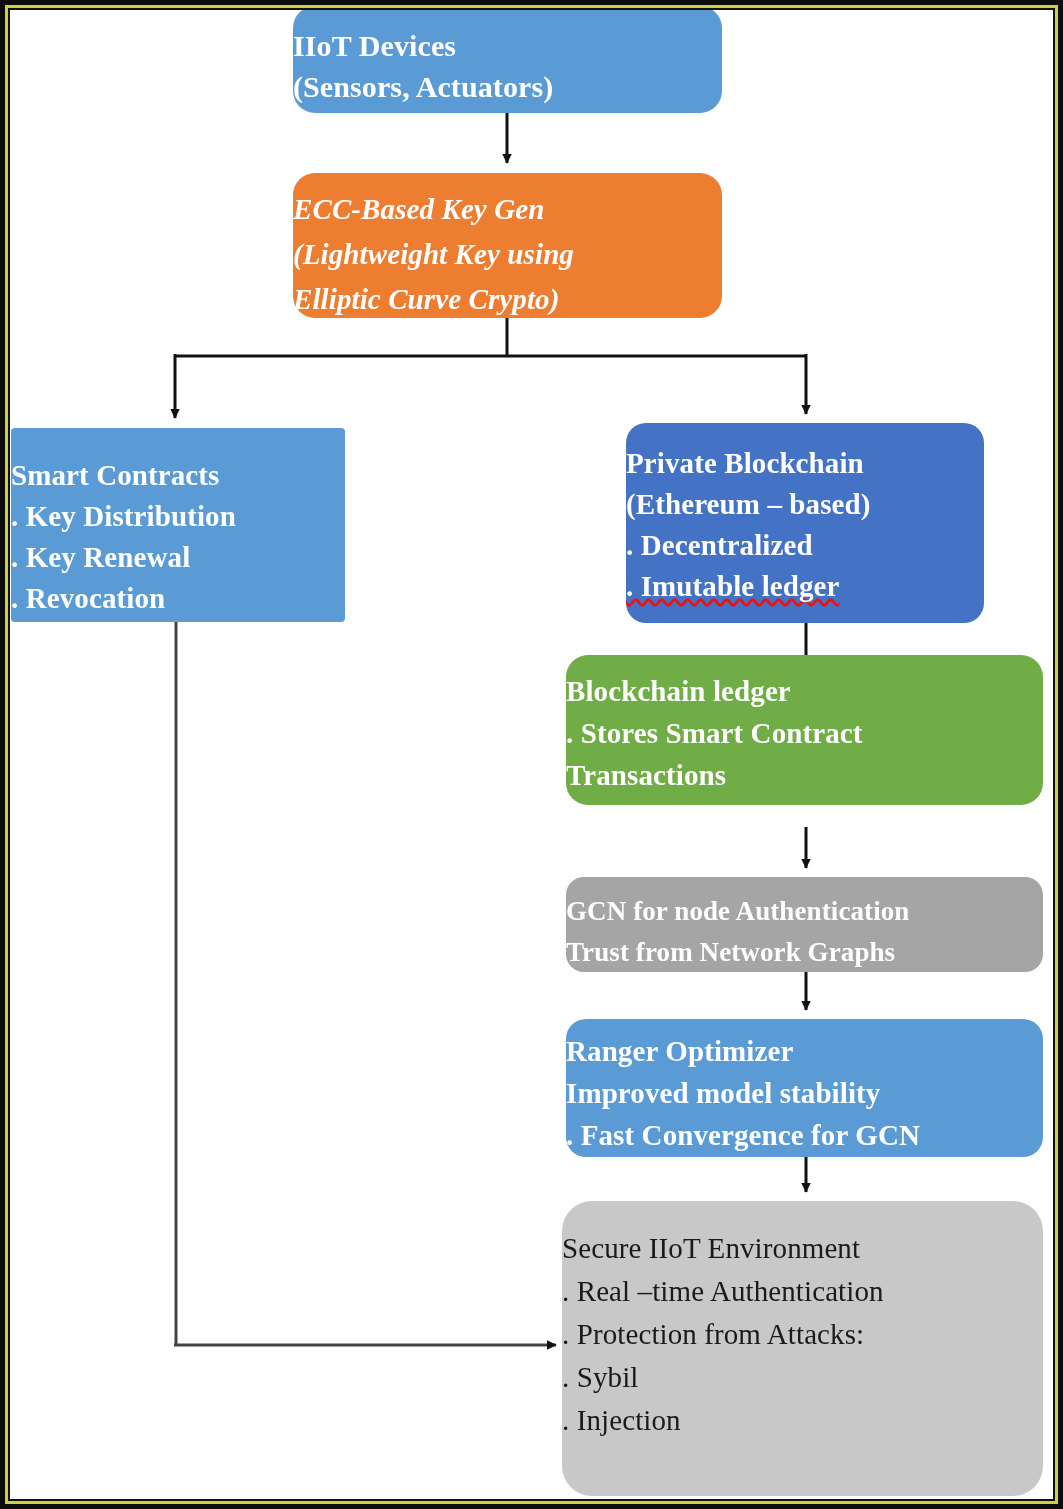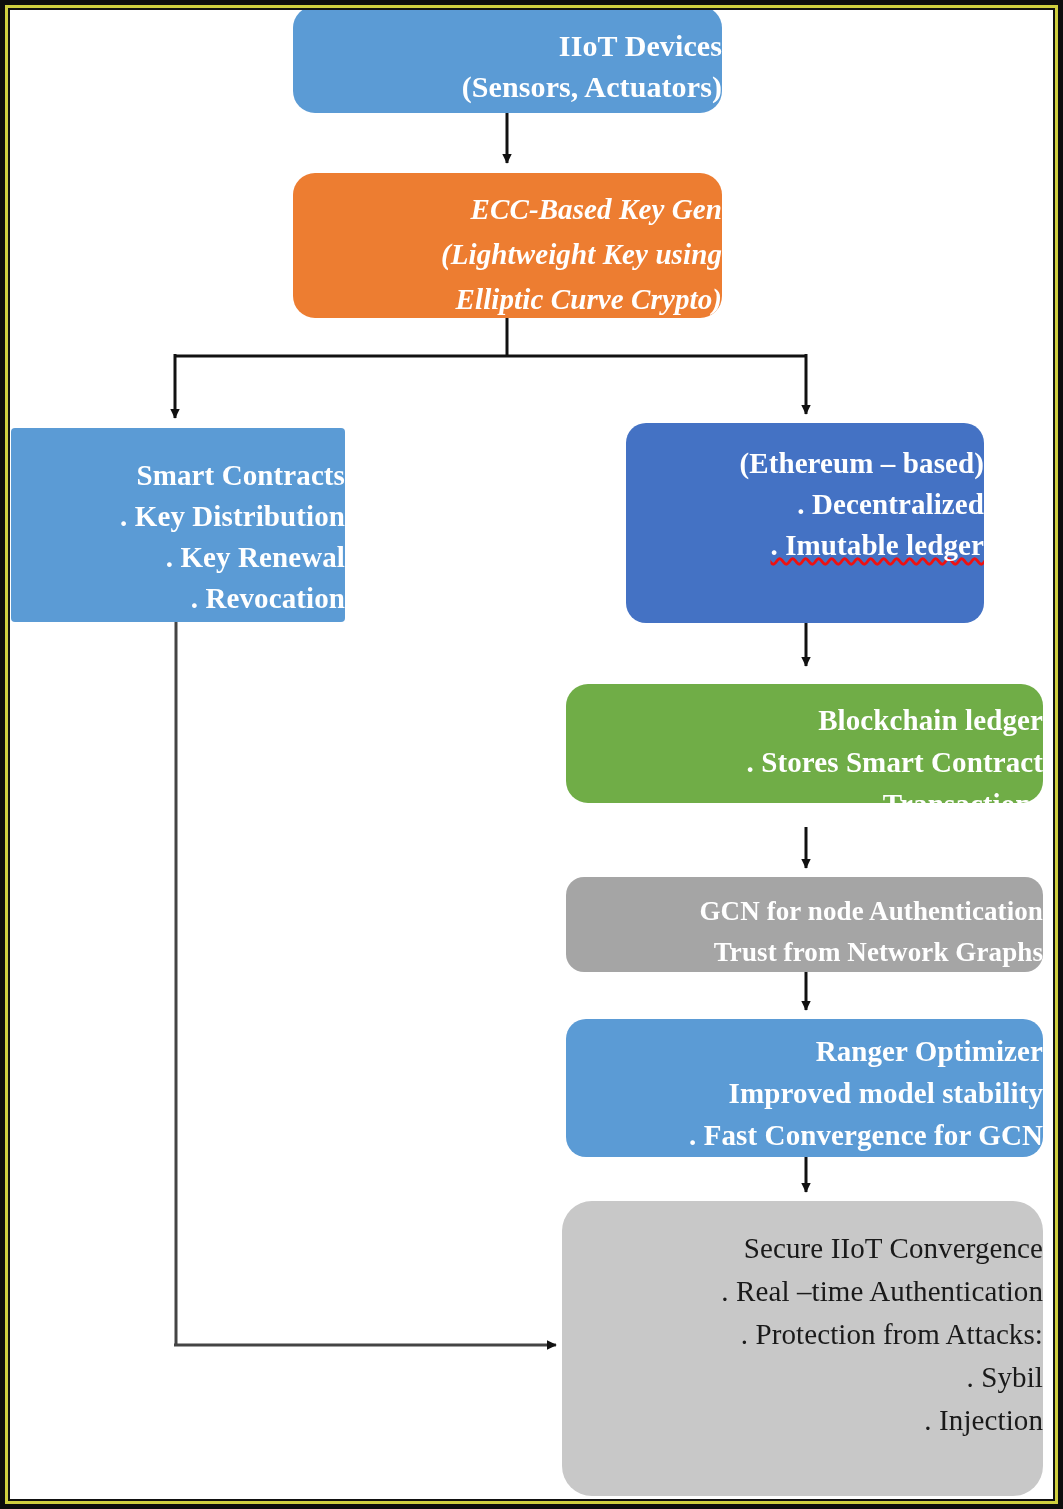--- a/index.html
+++ b/index.html
@@ -54,21 +54,21 @@
     left: 0; top: 0;
     width: 1063px; height: 1509px;
     z-index: 5;
   }
 
   .node {
     position: absolute;
     box-sizing: border-box;
     border-radius: 26px;
     display: block;
-    text-align: right;
+    text-align: left;
     color: #ffffff;
     z-index: 10;
     overflow: hidden;
     padding: 0;
   }
   .node .lines {
     display: block;
     width: 100%;
   }
   .node .line {
@@ -115,22 +115,22 @@
   }
   #node-chain .lines { padding-top: 20px; }
   #node-chain .line { font-size: 29px; line-height: 41px; }
   #node-chain .line.spell {
     text-decoration: underline wavy #ee1111;
     text-decoration-skip-ink: none;
     text-underline-offset: 2px;
   }
 
   #node-ledger {
-    left: 566px; top: 684px;
-    width: 477px; height: 119px;
+    left: 566px; top: 655px;
+    width: 477px; height: 150px;
     background: #70AD47;
     border-radius: 22px;
   }
   #node-ledger .lines { padding-top: 15px; }
   #node-ledger .line { font-size: 29px; line-height: 42px; }
 
   #node-gcn {
     left: 566px; top: 877px;
     width: 477px; height: 95px;
     background: #A5A5A5;
@@ -226,20 +226,21 @@
     <span class="lines">
       <span class="line">Smart Contracts</span>
       <span class="line">. Key Distribution</span>
       <span class="line">. Key Renewal</span>
       <span class="line">. Revocation</span>
     </span>
   </div>
 
   <div class="node" id="node-chain">
     <span class="lines">
+      <span class="line">Private Blockchain</span>
       <span class="line">(Ethereum – based)</span>
       <span class="line">. Decentralized</span>
       <span class="line spell">. Imutable ledger</span>
     </span>
   </div>
 
   <div class="node" id="node-ledger">
     <span class="lines">
       <span class="line">Blockchain ledger</span>
       <span class="line">. Stores Smart Contract</span>
@@ -257,21 +258,21 @@
   <div class="node" id="node-ranger">
     <span class="lines">
       <span class="line">Ranger Optimizer</span>
       <span class="line">Improved model stability</span>
       <span class="line">. Fast Convergence for GCN</span>
     </span>
   </div>
 
   <div class="node" id="node-secure">
     <span class="lines">
-      <span class="line">Secure IIoT Convergence</span>
+      <span class="line">Secure IIoT Environment</span>
       <span class="line">. Real –time Authentication</span>
       <span class="line">. Protection from Attacks:</span>
       <span class="line">. Sybil</span>
       <span class="line">. Injection</span>
     </span>
   </div>
 
   <div class="frame-outer"></div>
   <div class="frame-inner"></div>
   <div class="frame-inner2"></div>

